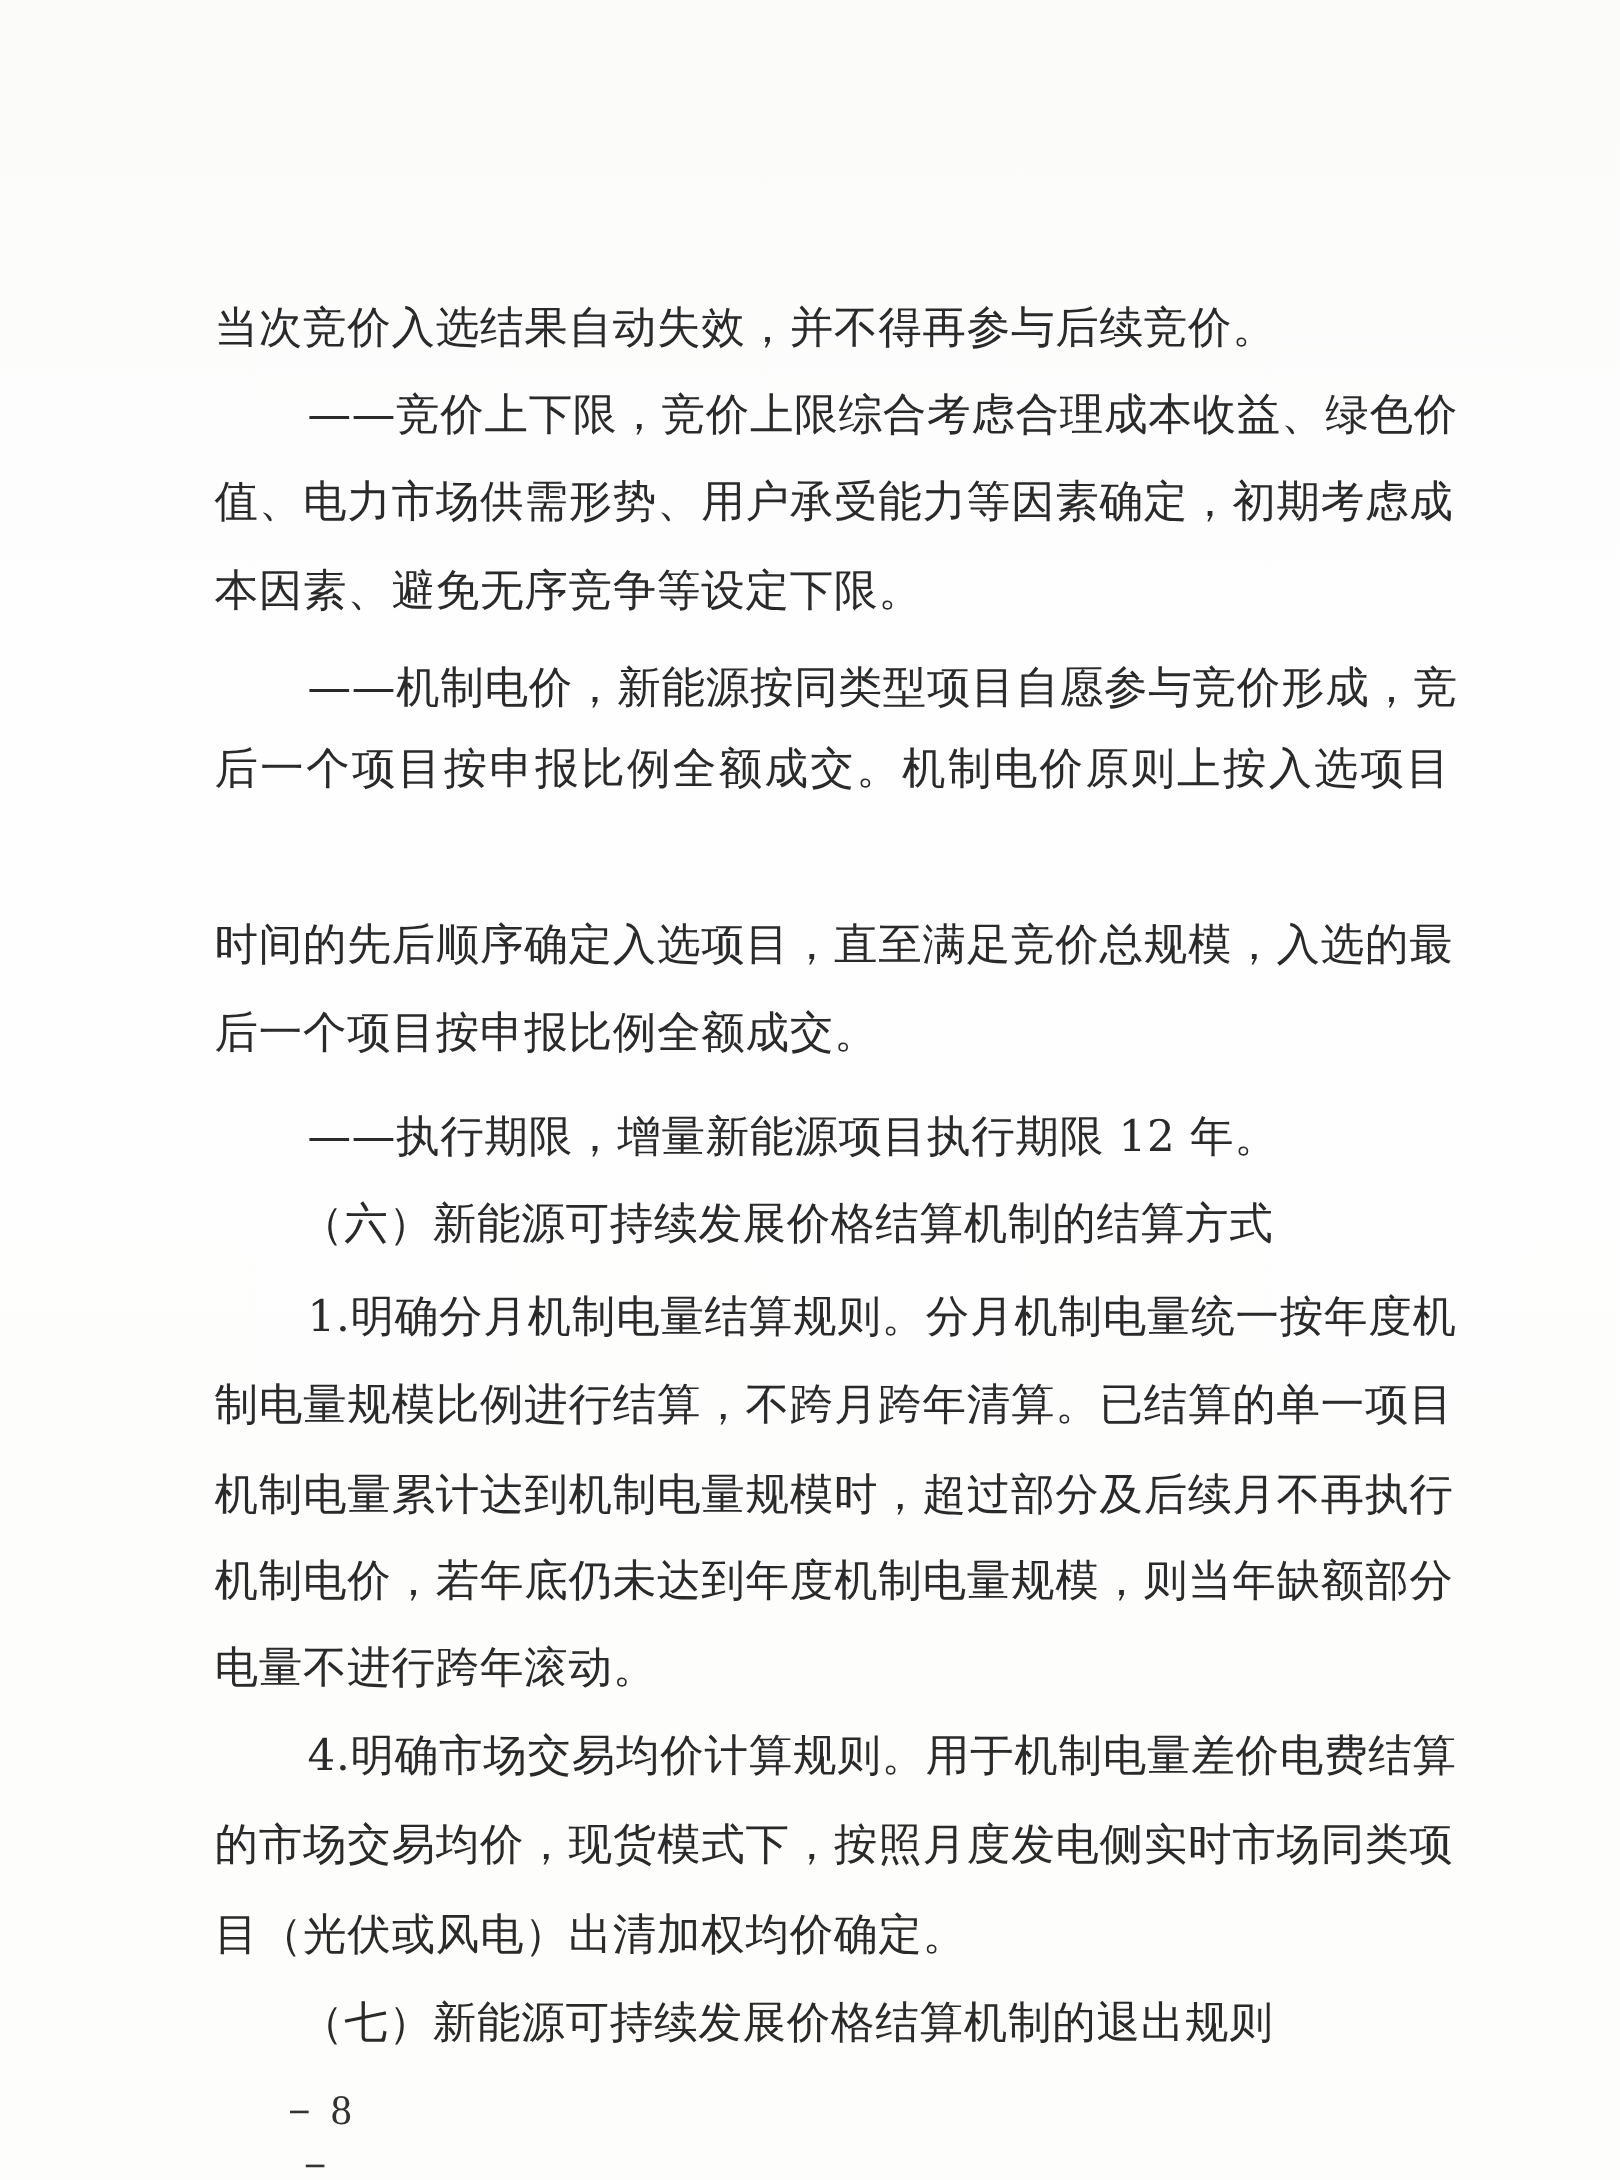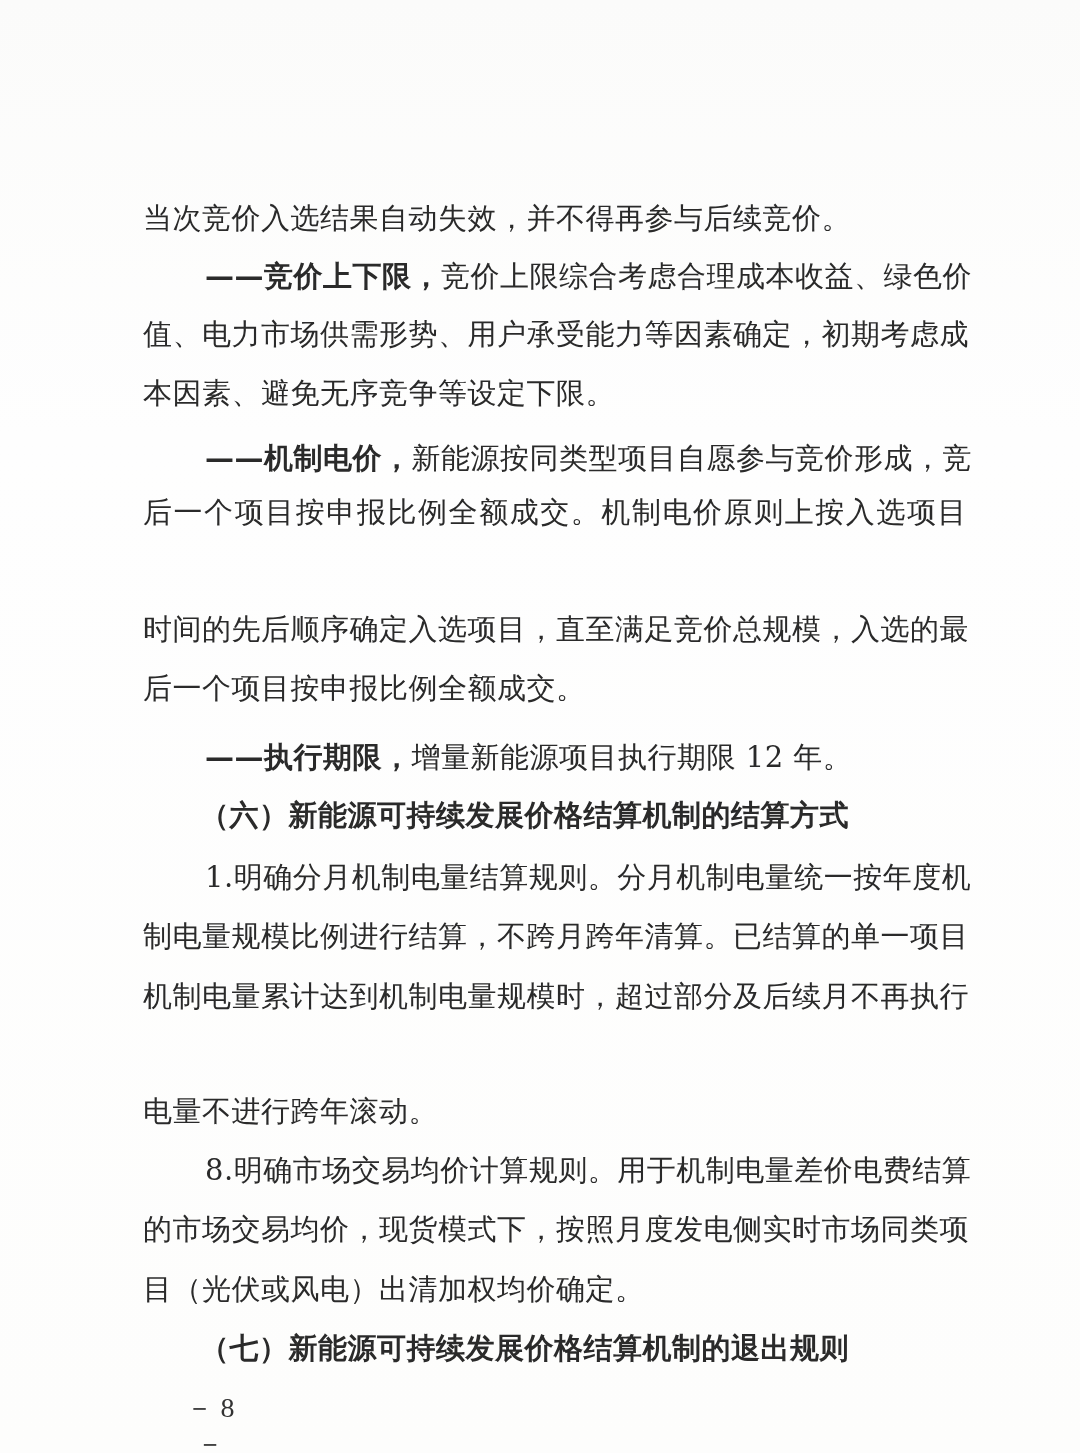--- a/index.html
+++ b/index.html
@@ -21,22 +21,22 @@
     height: 40px;
     line-height: 40px;
     font-size: 29px;
     white-space: nowrap;
     letter-spacing: 0.5px;
     text-align: justify;
     text-align-last: justify;
   }
   .line.last { text-align-last: left; }
   .line.indent { left: 205px; width: 762px; }
-  .bold { font-weight: bold; }
-  .heading { letter-spacing: 0.5px; font-weight: bold; }
+  .bold { font-weight: normal; }
+  .heading { letter-spacing: 0.5px; }
   .page-number {
     position: absolute; left: 170px; top: 1390px;
     width: 80px; text-align: center;
     font-size: 28px; line-height: 36px; color: #333;
     font-family: "Liberation Serif", serif;
   }
   .watermark {
     position: absolute; left: 2px; top: 1479px;
     font-family: "DejaVu Sans Mono", monospace;
     font-size: 15px; color: #b9dcc0; letter-spacing: 0.5px;
@@ -93,27 +93,30 @@
   </div>
 
   <div class="line" style="top:916px">
     <span>制电量规模比例进行结算，不跨月跨年清算。已结算的单一项目</span>
   </div>
 
   <div class="line" style="top:976px">
     <span>机制电量累计达到机制电量规模时，超过部分及后续月不再执行</span>
   </div>
 
+  <div class="line" style="top:1033px">
+    <span>机制电价，若年底仍未达到年度机制电量规模，则当年缺额部分</span>
+  </div>
 
   <div class="line last" style="top:1091px">
     <span>电量不进行跨年滚动。</span>
   </div>
 
   <div class="line indent" style="top:1150px">
-    <span>8.明确市场交易均价计算规则。用于机制电量差价电费结算</span>
+    <span>4.明确市场交易均价计算规则。用于机制电量差价电费结算</span>
   </div>
 
   <div class="line" style="top:1209px">
     <span>的市场交易均价，现货模式下，按照月度发电侧实时市场同类项</span>
   </div>
 
   <div class="line last" style="top:1269px">
     <span>目（光伏或风电）出清加权均价确定。</span>
   </div>
 

